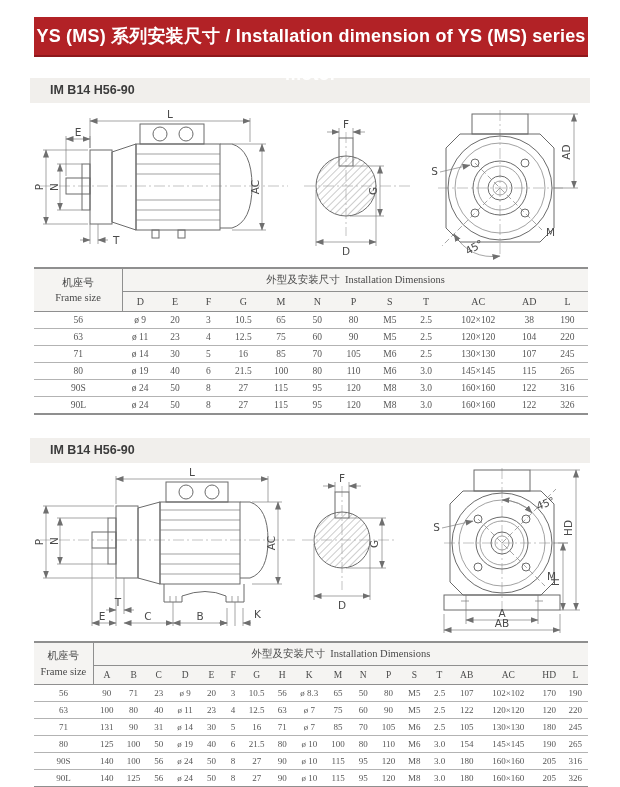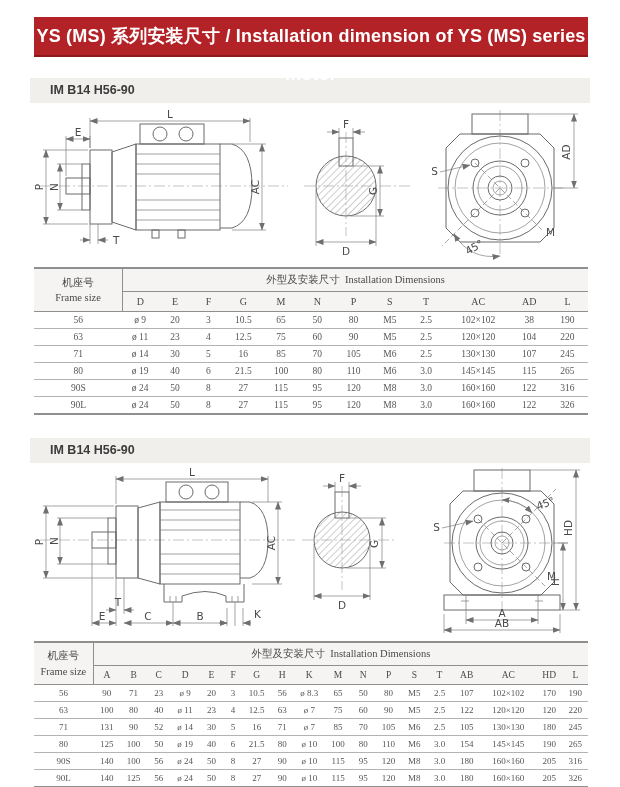--- a/index.html
+++ b/index.html
@@ -486,21 +486,21 @@
         <td>2.5</td>
         <td>122</td>
         <td>120×120</td>
         <td>120</td>
         <td>220</td>
       </tr>
       <tr>
         <td>71</td>
         <td>131</td>
         <td>90</td>
-        <td>52</td>
+        <td>31</td>
         <td>ø 14</td>
         <td>30</td>
         <td>5</td>
         <td>16</td>
         <td>71</td>
         <td>ø 7</td>
         <td>85</td>
         <td>70</td>
         <td>105</td>
         <td>M6</td>

